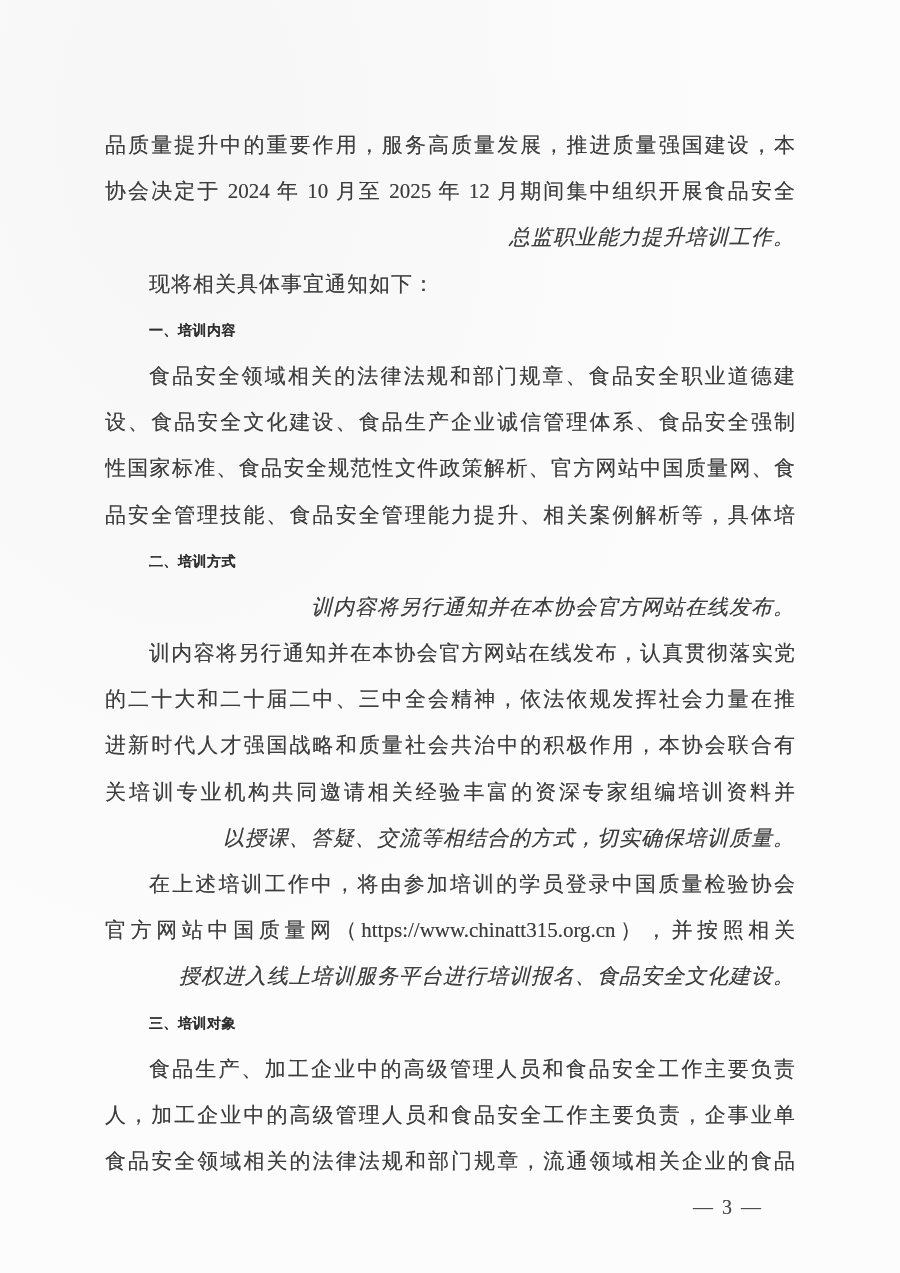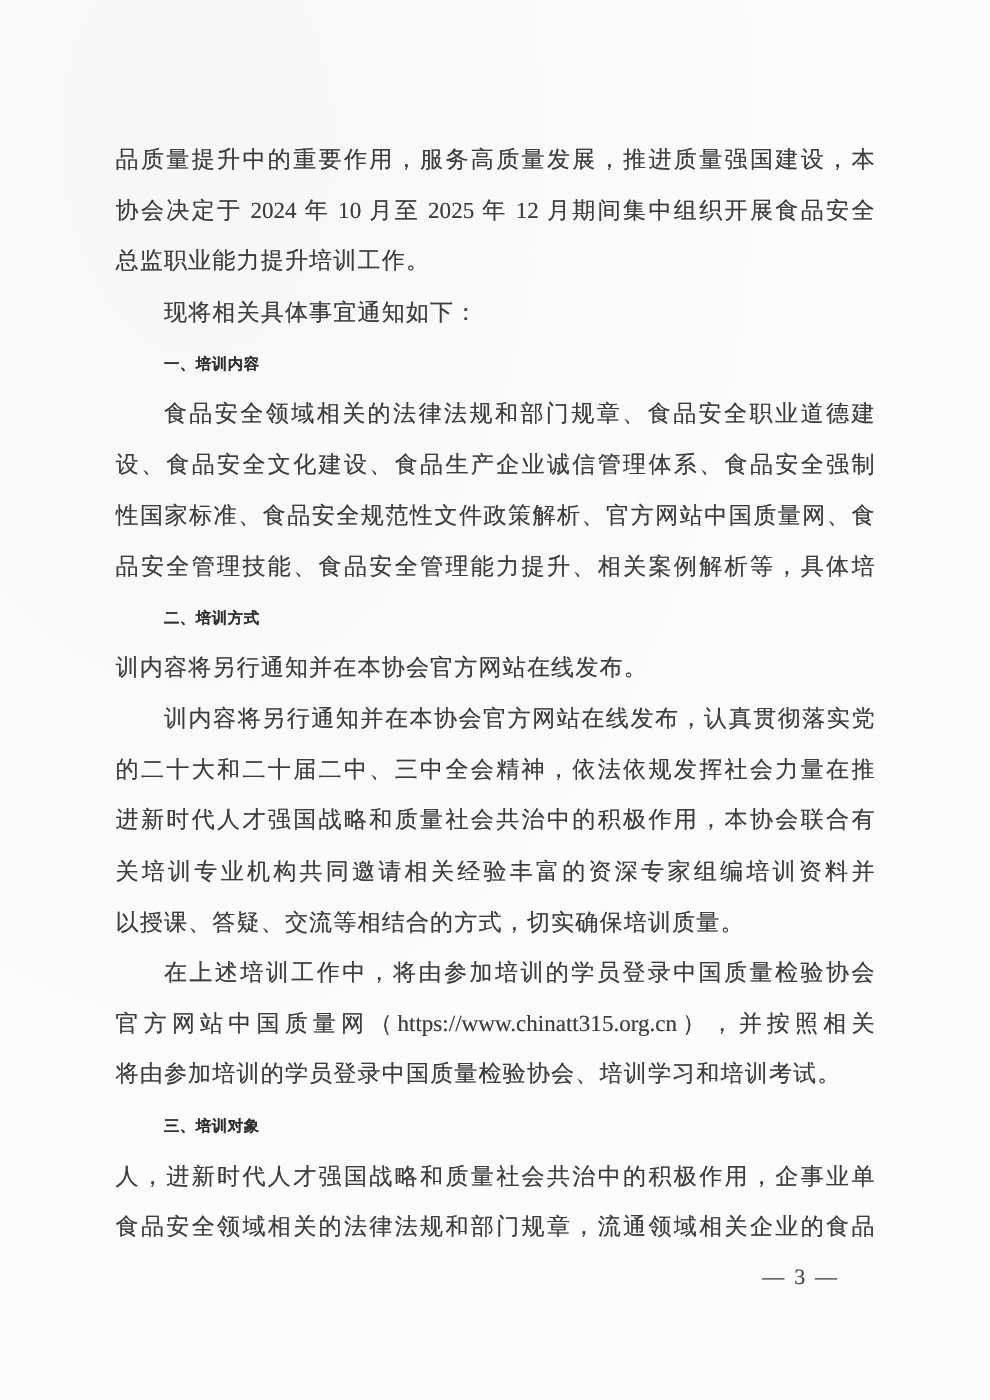--- a/index.html
+++ b/index.html
@@ -40,21 +40,22 @@
   }
   
   .line.first {
     text-indent: 44px;
     text-align: justify;
     text-align-last: justify;
     letter-spacing: 0;
   }
   
   .line.last {
-    text-align: left;
+    text-align: right;
+    font-style: italic;
   }
   
   .line.single {
     text-indent: 44px;
     text-align: left;
   }
   
   .line.heading {
     text-indent: 44px;
     font-family: "Liberation Sans", "DejaVu Sans", sans-serif;
@@ -95,21 +96,22 @@
       <div class="line full">品安全管理技能、食品安全管理能力提升、相关案例解析等，具体培</div>
       <div class="line heading">二、培训方式</div>
       <div class="line last">训内容将另行通知并在本协会官方网站在线发布。</div>
       <div class="line first">训内容将另行通知并在本协会官方网站在线发布，认真贯彻落实党</div>
       <div class="line full">的二十大和二十届二中、三中全会精神，依法依规发挥社会力量在推</div>
       <div class="line full">进新时代人才强国战略和质量社会共治中的积极作用，本协会联合有</div>
       <div class="line full">关培训专业机构共同邀请相关经验丰富的资深专家组编培训资料并</div>
       <div class="line last">以授课、答疑、交流等相结合的方式，切实确保培训质量。</div>
       <div class="line first">在上述培训工作中，将由参加培训的学员登录中国质量检验协会</div>
       <div class="line full">官方网站中国质量网（https://www.chinatt315.org.cn），并按照相关</div>
-      <div class="line last">将由参加培训的学员登录中国质量检验协会、培训学习和培训考试。</div>
+      <div class="line last">授权进入线上培训服务平台进行培训报名、食品安全文化建设。</div>
       <div class="line heading">三、培训对象</div>
-      <div class="line full">人，进新时代人才强国战略和质量社会共治中的积极作用，企事业单</div>
+      <div class="line first">食品生产、加工企业中的高级管理人员和食品安全工作主要负责</div>
+      <div class="line full">人，加工企业中的高级管理人员和食品安全工作主要负责，企事业单</div>
       <div class="line full">食品安全领域相关的法律法规和部门规章，流通领域相关企业的食品</div>
     </div>
   <div class="page-number-row">
     <span class="page-number">— 3 —</span>
   </div>
 </div>
 
 </body></html>

